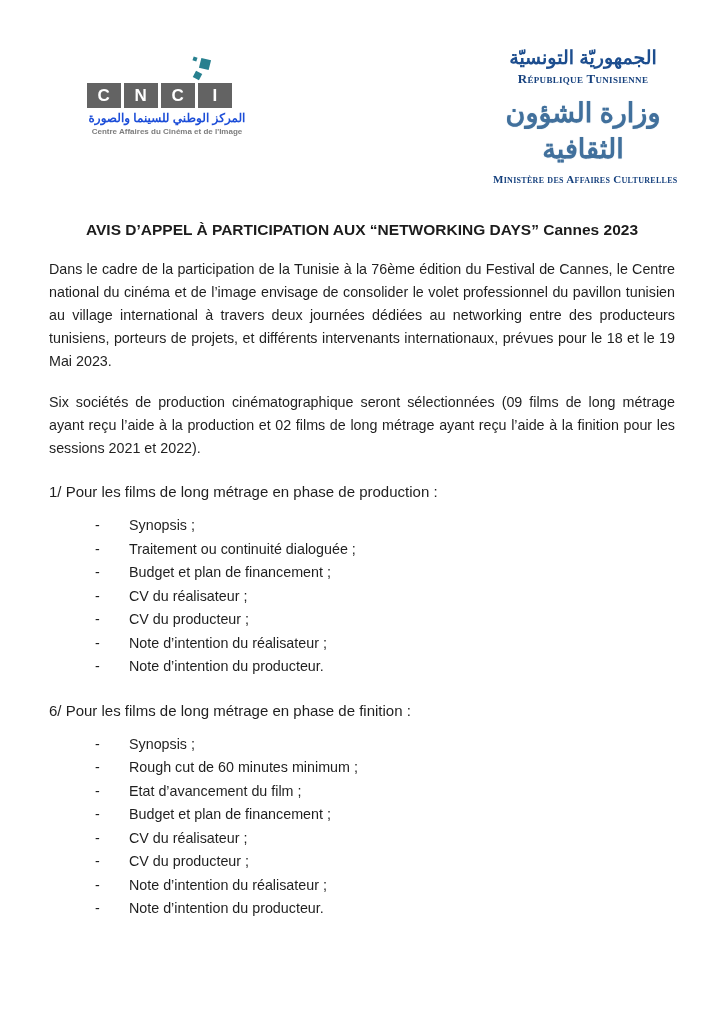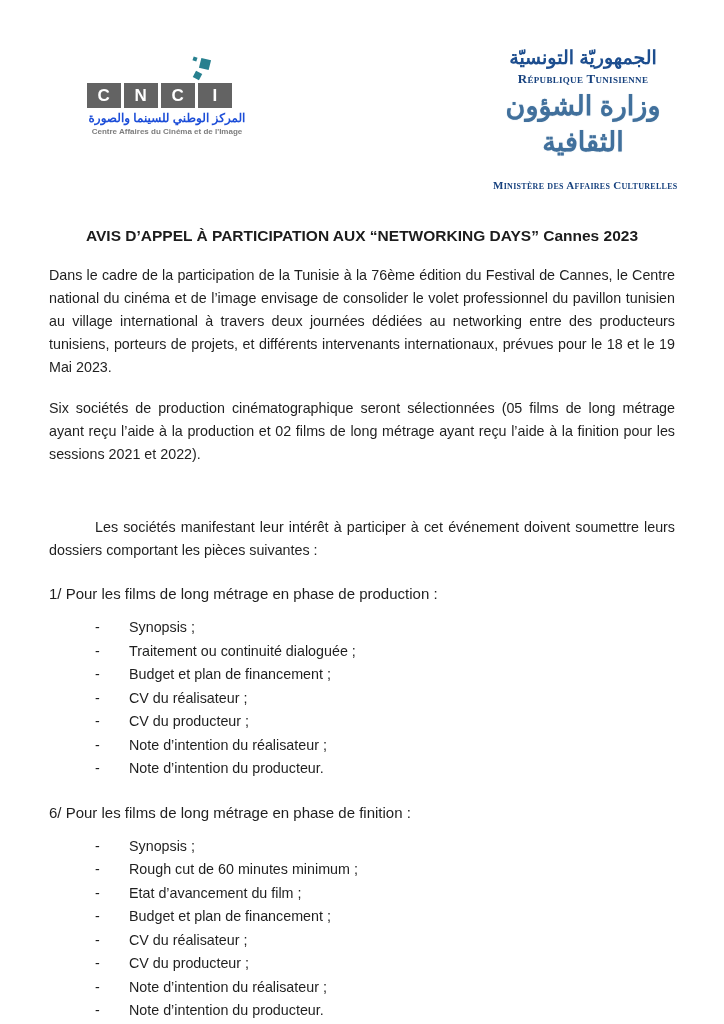--- a/index.html
+++ b/index.html
@@ -75,30 +75,30 @@
   .gov-fr1 {
     font-family: "Liberation Serif", serif;
     font-variant: small-caps;
     font-weight: bold;
     color: #16417e;
     font-size: 13px;
     line-height: 15px;
     letter-spacing: 0.3px;
   }
   .gov-ar2 {
-    margin-top: 2px;
+    margin-top: 9px;
     color: #41709c;
     font-size: 27px;
     font-weight: bold;
     direction: rtl;
     line-height: 36px;
     text-shadow: 0 0 1px rgba(65,112,156,0.45);
   }
   .gov-fr2 {
-    margin-top: 19px;
+    margin-top: 6px;
     font-family: "Liberation Serif", serif;
     font-variant: small-caps;
     font-weight: bold;
     color: #16417e;
     font-size: 11px;
     letter-spacing: 0.3px;
     white-space: nowrap;
   }
 
   
@@ -173,23 +173,22 @@
       <div class="gov-ar2">وزارة الشؤون الثقافية</div>
       <div class="gov-fr2">Ministère des Affaires Culturelles</div>
     </div>
 
   </div>
 
   <h1 class="title">AVIS D’APPEL À PARTICIPATION AUX “NETWORKING DAYS” Cannes 2023</h1>
 
   <p class="para justify">Dans le cadre de la participation de la Tunisie à la 76ème édition du Festival de Cannes, le Centre national du cinéma et de l’image envisage de consolider le volet professionnel du pavillon tunisien au village international à travers deux journées dédiées au networking entre des producteurs tunisiens, porteurs de projets, et différents intervenants internationaux, prévues pour le 18 et le 19 Mai 2023.</p>
 
-  <p class="para justify">Six sociétés de production cinématographique seront sélectionnées (05 films de long métrage ayant reçu l’aide à la production et 02 films de long métrage ayant reçu l’aide à la finition pour les sessions 2021 et 2022).</p>
-
-  <p class="para justify big-gap first-indent">Les sociétés manifestant leur intérêt à participer à cet événement doivent soumettre leurs dossiers comportant les pièces suivantes :</p>
+  <p class="para justify">Six sociétés de production cinématographique seront sélectionnées (09 films de long métrage ayant reçu l’aide à la production et 02 films de long métrage ayant reçu l’aide à la finition pour les sessions 2021 et 2022).</p>
+
 
   <p class="section-heading">1/ Pour les films de long métrage en phase de production :</p>
   <ul class="dash-list">
     <li>
         <span class="dash">-</span>
         <span>Synopsis ;</span>
       </li>
     <li>
         <span class="dash">-</span>
         <span>Traitement ou continuité dialoguée ;</span>

